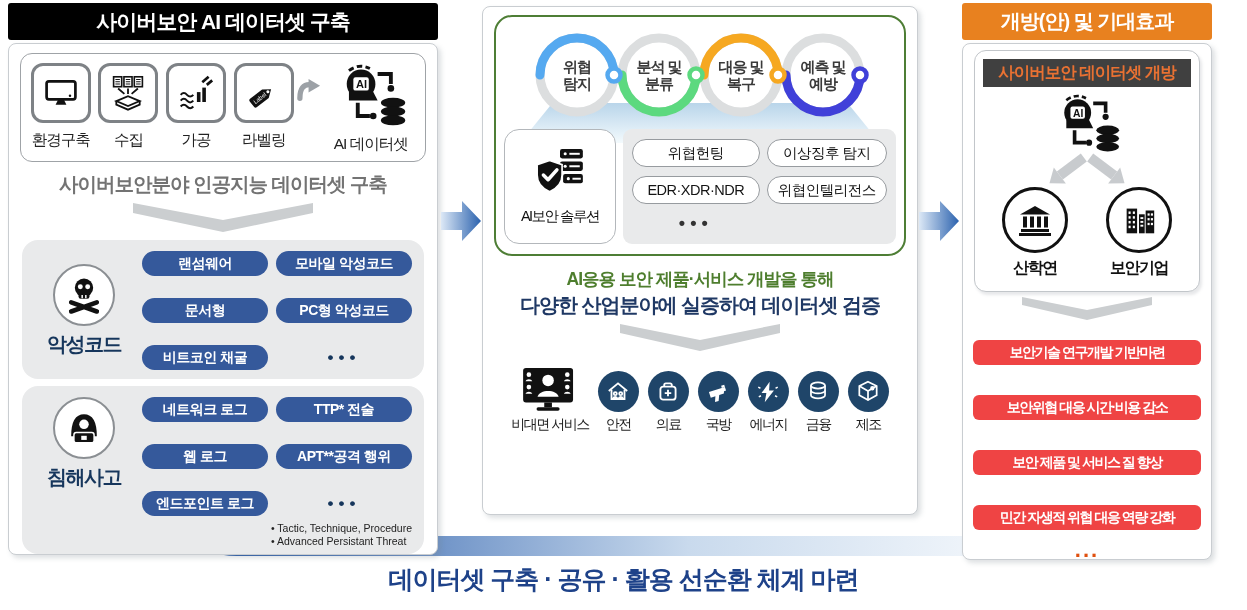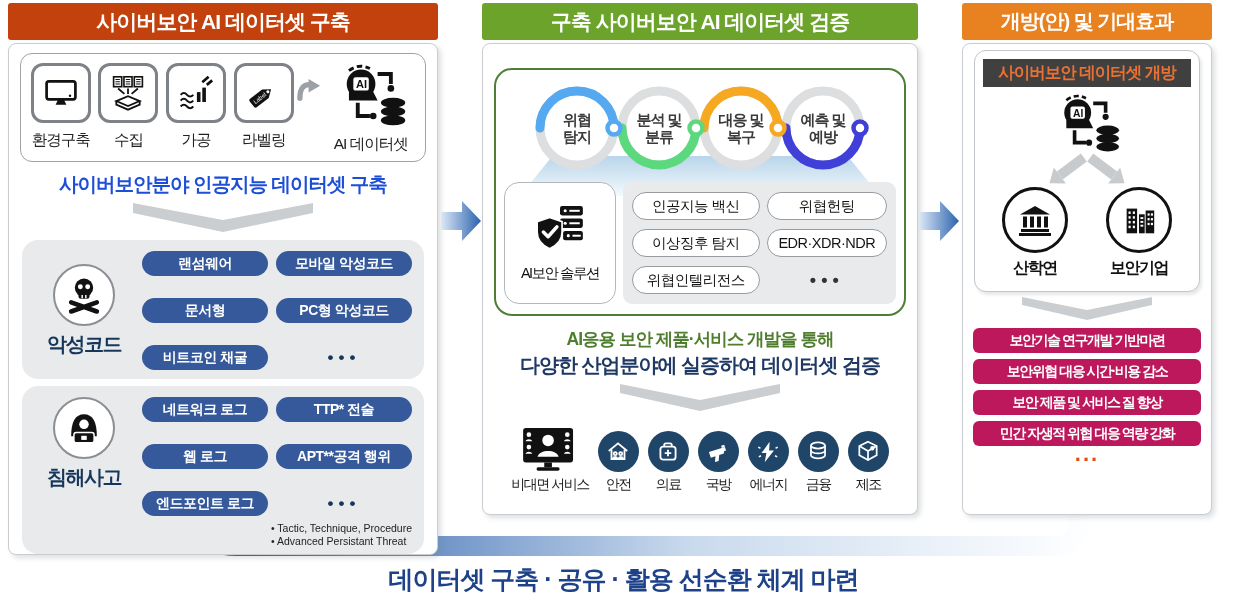--- a/index.html
+++ b/index.html
@@ -4,54 +4,54 @@
 <style>
   html,body{margin:0;padding:0;background:#fff;}
   .stage{position:relative;width:1247px;height:610px;background:#fff;overflow:hidden;
          font-family:"Liberation Sans","DejaVu Sans",sans-serif;}
   .panel{position:absolute;top:3px;display:flex;flex-direction:column;z-index:2;}
   #panel-left{left:8px;width:430px;height:512px;}
   #panel-mid{left:482px;width:436px;height:512px;}
   #panel-right{left:962px;width:250px;height:512px;}
   .panel-header{height:37px;border-radius:3px;display:flex;align-items:center;justify-content:center;
     color:#fff;font-weight:bold;font-size:21px;letter-spacing:-1px;flex-shrink:0;}
-  #panel-left .panel-header{background:#c2410c;}
+  #panel-left .panel-header{background:#000000;}
   #panel-mid .panel-header{background:#6BA32B;}
   #panel-right .panel-header{background:#E8811F;font-size:20px;}
   .panel-body{flex:1;background:#fff;border:1.4px solid #C9CDD1;border-radius:8px;margin-top:3px;
     box-shadow:3px 3px 5px rgba(120,130,140,.25);position:relative;}
 
   
   .process-box{margin:9px 11px 0;border:1.6px solid #9FA3A7;border-radius:12px;
     padding:9px 6px 6px;display:flex;align-items:flex-start;justify-content:space-between;}
   .step{display:flex;flex-direction:column;align-items:center;width:70px;}
   .step-tile{width:54px;height:54px;border:3px solid #7E8286;border-radius:12px;
     display:flex;align-items:center;justify-content:center;background:#fff;}
   .step-label{margin-top:7px;font-size:15.5px;color:#222;letter-spacing:-1px;white-space:nowrap;}
   .curved-arrow-wrap{margin-top:16px;}
   .ai-result{display:flex;flex-direction:column;align-items:center;width:100px;}
-  .left-subtitle{text-align:center;margin-top:9px;font-size:19.5px;font-weight:bold;color:#1d4ed8;letter-spacing:-1px;}
+  .left-subtitle{text-align:center;margin-top:9px;font-size:19.5px;font-weight:bold;color:#737373;letter-spacing:-1px;}
   .chevron{display:block;margin:5px auto 0;}
   .group-box{margin:7px 13px 0;background:#E9EAEB;border-radius:16px;padding:11px 12px 9px;
     display:flex;align-items:center;gap:8px;position:relative;}
   #group-incident{padding-bottom:38px;align-items:flex-start;}
   .group-side{width:100px;display:flex;flex-direction:column;align-items:center;flex-shrink:0;}
   .group-icon-circle{width:58px;height:58px;background:#fff;border:2.6px solid #8B8F93;border-radius:50%;
     display:flex;align-items:center;justify-content:center;}
   .group-name{margin-top:5px;font-size:20px;font-weight:bold;color:#16365C;letter-spacing:-1.5px;white-space:nowrap;}
   .pill-grid{flex:1;display:grid;grid-template-columns:1fr 1.08fr;gap:22px 8px;}
   .pill{height:25px;background:#35599B;border-radius:13px;color:#fff;font-size:14px;font-weight:bold;
     display:flex;align-items:center;justify-content:center;letter-spacing:-0.5px;white-space:nowrap;}
   .pill-dots{display:flex;align-items:center;justify-content:center;color:#16365C;font-weight:bold;
     font-size:17px;letter-spacing:5px;}
   .footnotes{position:absolute;right:12px;bottom:5px;font-size:10.5px;color:#222;line-height:1.3;text-align:left;}
   .footnote-line::before{content:"•   ";}
 
   
-  .green-box{margin:24px 11px 0;border:2.6px solid #4E7E35;border-radius:18px;position:relative;
+  .green-box{margin:8px 11px 0;border:2.6px solid #4E7E35;border-radius:18px;position:relative;
     padding:12px 8px 10px;background:#fff;}
   .cycle-row{position:relative;display:flex;justify-content:center;}
   .cycle-item{position:relative;width:92px;height:92px;margin:0 -5px;}
   .cycle-item:nth-child(1){z-index:5;} .cycle-item:nth-child(2){z-index:4;}
   .cycle-item:nth-child(3){z-index:3;} .cycle-item:nth-child(4){z-index:2;}
   .cycle-label{position:absolute;inset:0;display:flex;flex-direction:column;align-items:center;justify-content:center;
     font-size:15px;font-weight:bold;color:#3A3A3A;line-height:1.15;letter-spacing:-1px;}
   .platform{position:absolute;left:24px;right:24px;top:86px;height:40px;z-index:0;
     background:linear-gradient(180deg,#B9D5EA,#F3FAFD);clip-path:polygon(9% 0,91% 0,100% 100%,0 100%);}
   .solution-row{position:relative;z-index:6;display:flex;gap:7px;margin-top:8px;}
@@ -77,21 +77,21 @@
   .open-box{margin:6px 11px 0;border:1.6px solid #C2C6CA;border-radius:12px;padding:8px 8px 12px;
     display:flex;flex-direction:column;align-items:center;box-shadow:2px 3px 3px rgba(120,130,140,.18);background:#fff;}
   .open-band{align-self:stretch;background:#404040;color:#E97132;font-weight:bold;font-size:16.5px;
     text-align:center;padding:3px 0;letter-spacing:-1px;}
   .targets{align-self:stretch;display:flex;justify-content:space-around;margin-top:0;}
   .target{display:flex;flex-direction:column;align-items:center;gap:5px;}
   .target-circle{width:60px;height:60px;border:3px solid #111;border-radius:50%;background:#fff;
     display:flex;align-items:center;justify-content:center;}
   .target-label{font-size:16px;font-weight:bold;color:#111;letter-spacing:-1.5px;}
   .effects{margin-top:7px;display:flex;flex-direction:column;gap:6px;}
-  .effect-bar{margin:0 10px;height:25px;background:#be185d;border-radius:6px;color:#fff;font-size:14px;
+  .effect-bar{margin:12px 10px;height:25px;background:#ef4444;border-radius:6px;color:#fff;font-size:14px;
     font-weight:bold;display:flex;align-items:center;justify-content:center;letter-spacing:-1.5px;white-space:nowrap;}
   .right-dots{text-align:center;color:#E0500F;font-weight:bold;font-size:22px;line-height:0.75;letter-spacing:2px;}
   .conclusion{text-align:center;color:#E8500F;font-weight:bold;font-size:21px;margin-top:3px;letter-spacing:-1.5px;}
 
   .gap-arrow{position:absolute;top:197px;z-index:3;}
   #arrow-left-mid{left:441px;} #arrow-mid-right{left:919px;}
   #loop-arrow{position:absolute;left:165px;top:505px;z-index:0;}
   #footer-caption{position:absolute;left:0;right:0;top:563px;text-align:center;
     font-size:25px;font-weight:bold;color:#1E4289;letter-spacing:-1px;z-index:2;}
 </style>
@@ -246,21 +246,20 @@
         <div class="footnotes">
           <div class="footnote-line">Tactic, Technique, Procedure</div>
           <div class="footnote-line">Advanced Persistant Threat</div>
         </div>
       </div>
 
     </div>
   </div>
 
   <div class="panel" id="panel-mid">
-    <div class="panel-header">구축 사이버보안 AI 데이터셋 검증</div>
     <div class="panel-body">
 
       <div class="green-box">
         <div class="platform"></div>
         <div class="cycle-row">
           <div class="cycle-item">
             <svg width="92" height="92" viewBox="0 0 92 92">
               <circle cx="46" cy="46" r="37" fill="#fff" stroke="#DCDEDF" stroke-width="9"></circle>
               <path d="M9 46 A37 37 0 0 1 83 46" fill="none" stroke-width="9" stroke-linecap="round" stroke="#55A9F0"></path>
               <circle cx="83" cy="46" r="6.5" fill="#fff" stroke-width="4.5" stroke="#55A9F0"></circle>
@@ -320,21 +319,20 @@
                   <rect x="35" y="17.6" width="10" height="1.9"></rect>
                 <circle cx="34" cy="30.5" r="1.5"></circle>
                   <rect x="38" y="29.6" width="8" height="1.9"></rect>
               </g>
               <path d="M4 17 L16 13 L28 17 V27 c0 8 -5 13 -12 16 C9 40 4 35 4 27 Z" fill="#111" stroke="#fff" stroke-width="1.6"></path>
               <path d="M10 27 l4.5 4.5 L23 22" stroke="#fff" stroke-width="3.4" fill="none" stroke-linecap="round" stroke-linejoin="round"></path>
             </svg>
             <div class="ai-solution-label">AI보안 솔루션</div>
           </div>
           <div class="mid-pillbox">
-            <div class="mid-pill">인공지능 백신</div>
             <div class="mid-pill">위협헌팅</div>
             <div class="mid-pill">이상징후 탐지</div>
             <div class="mid-pill">EDR·XDR·NDR</div>
             <div class="mid-pill">위협인텔리전스</div>
             <div class="mid-dots">•••</div>
           </div>
         </div>
       </div>
 
       <div class="mid-caption1">AI응용 보안 제품·서비스 개발을 통해</div>

